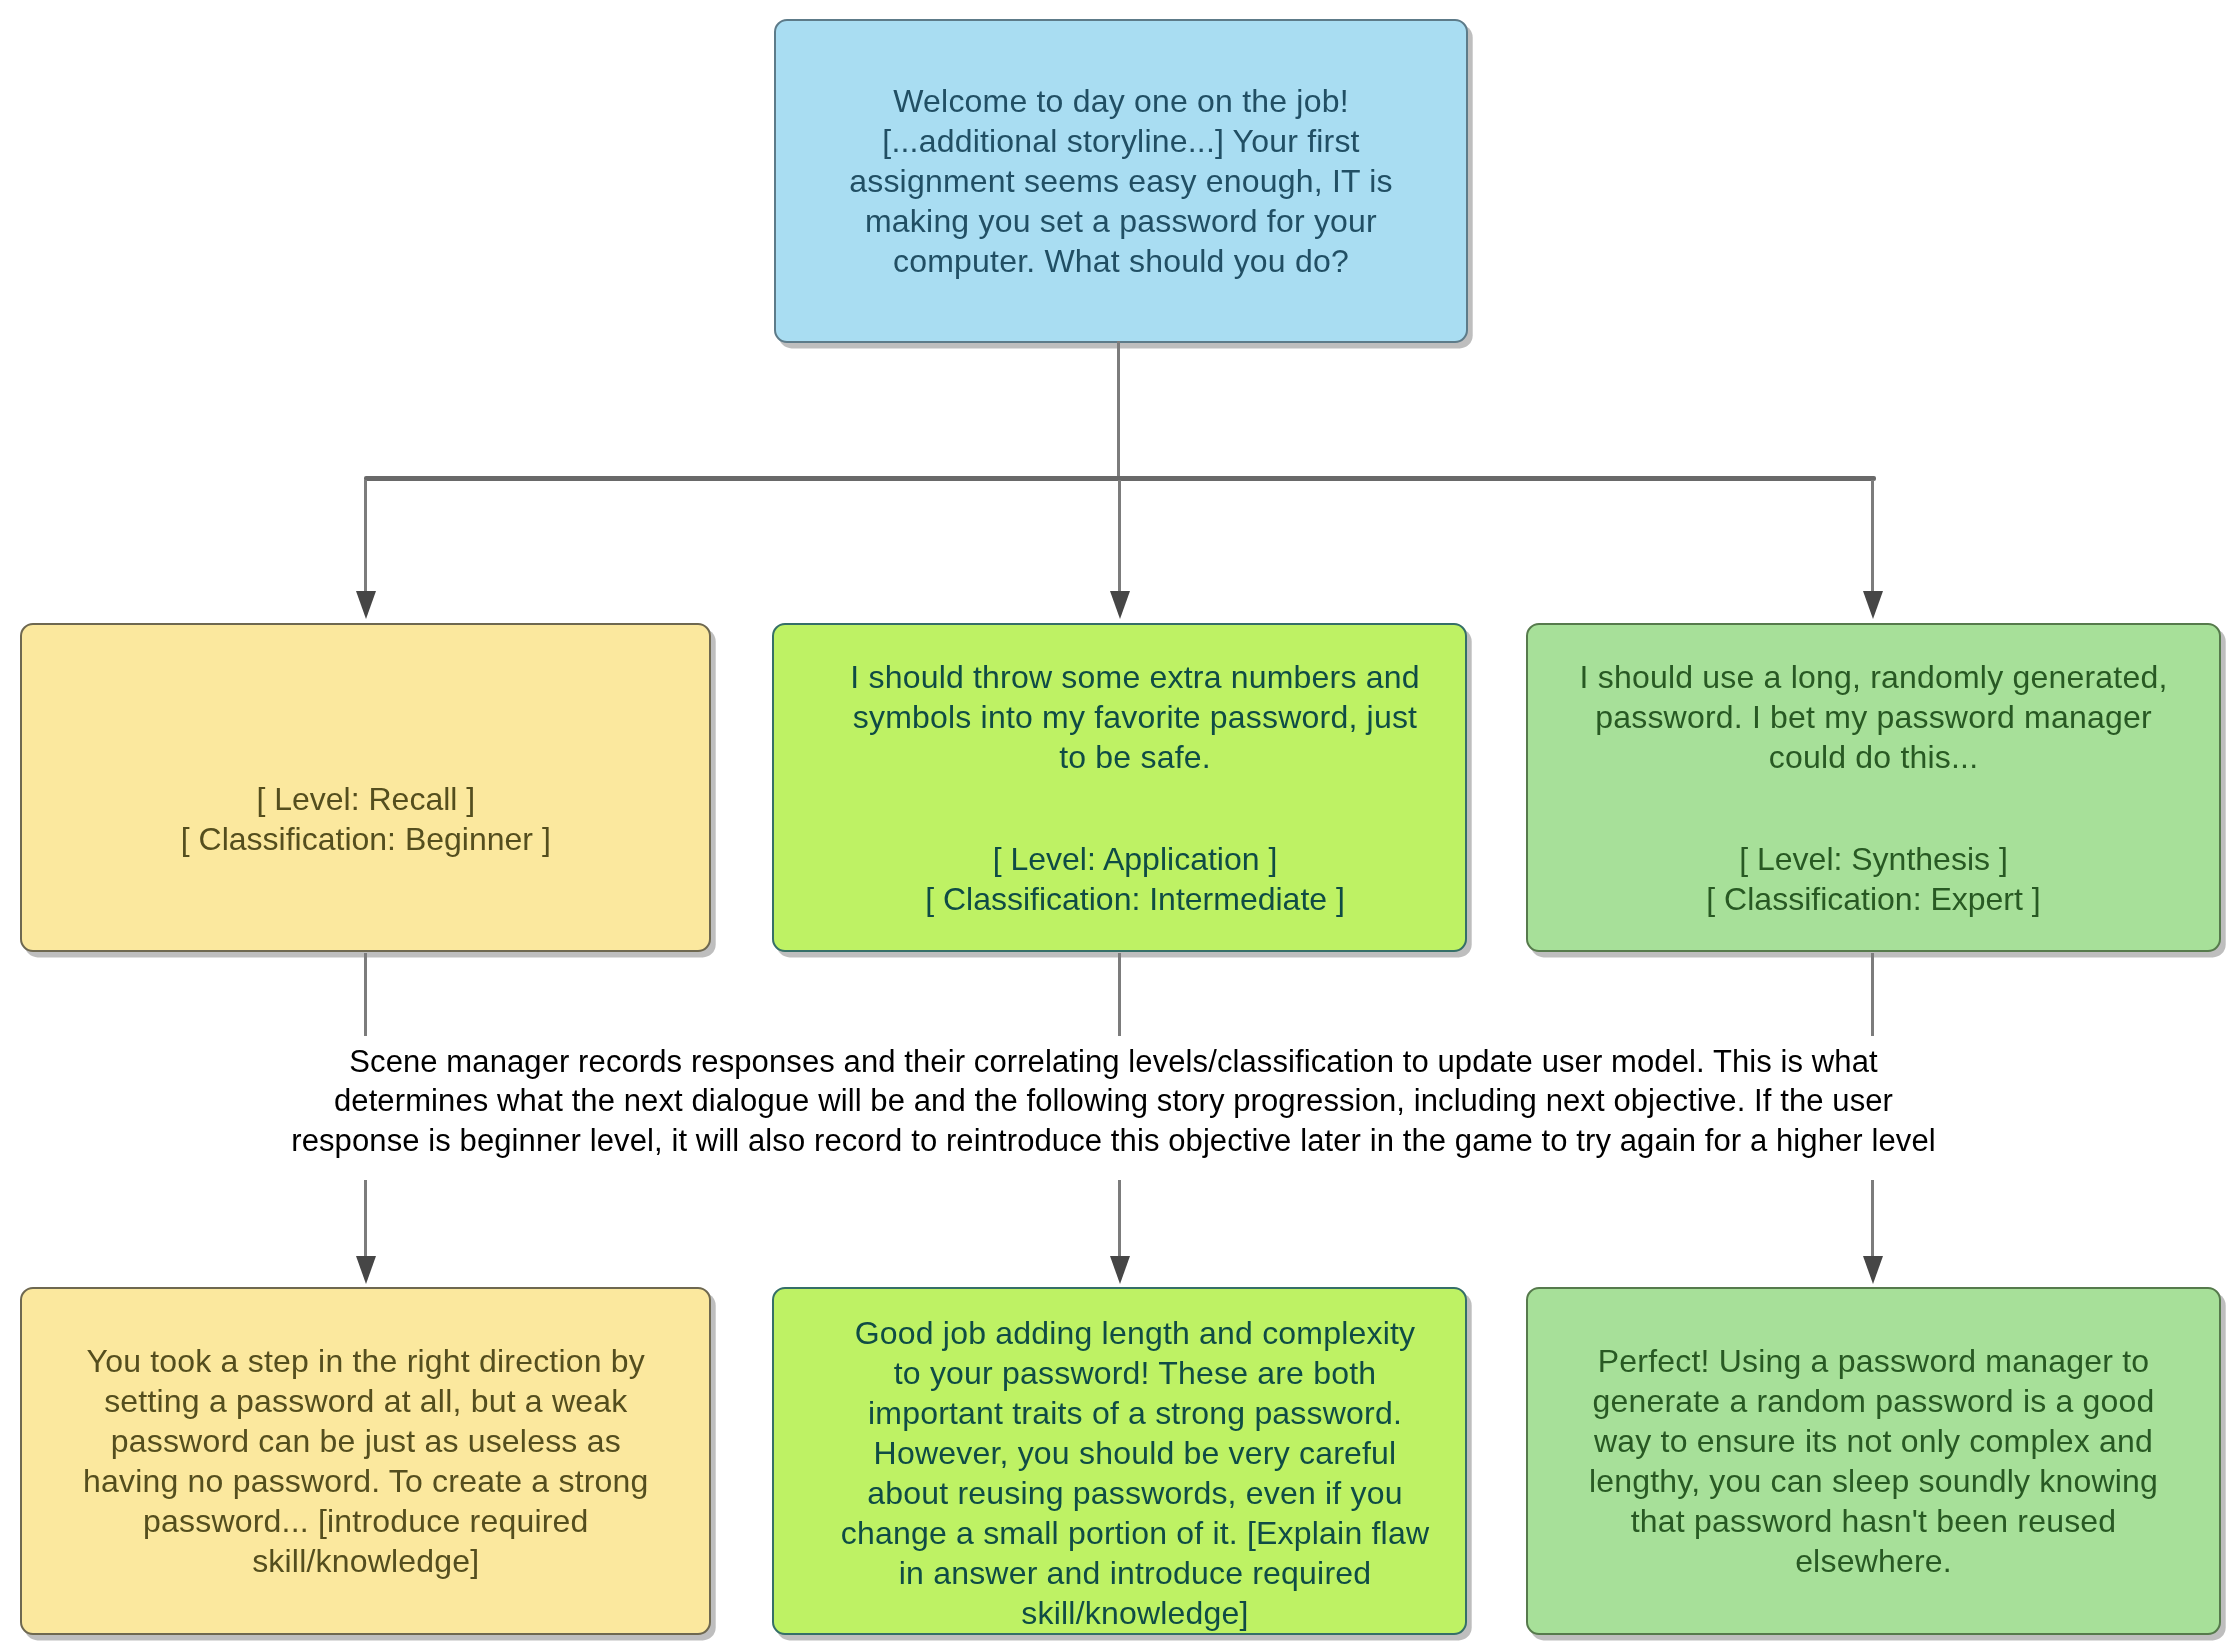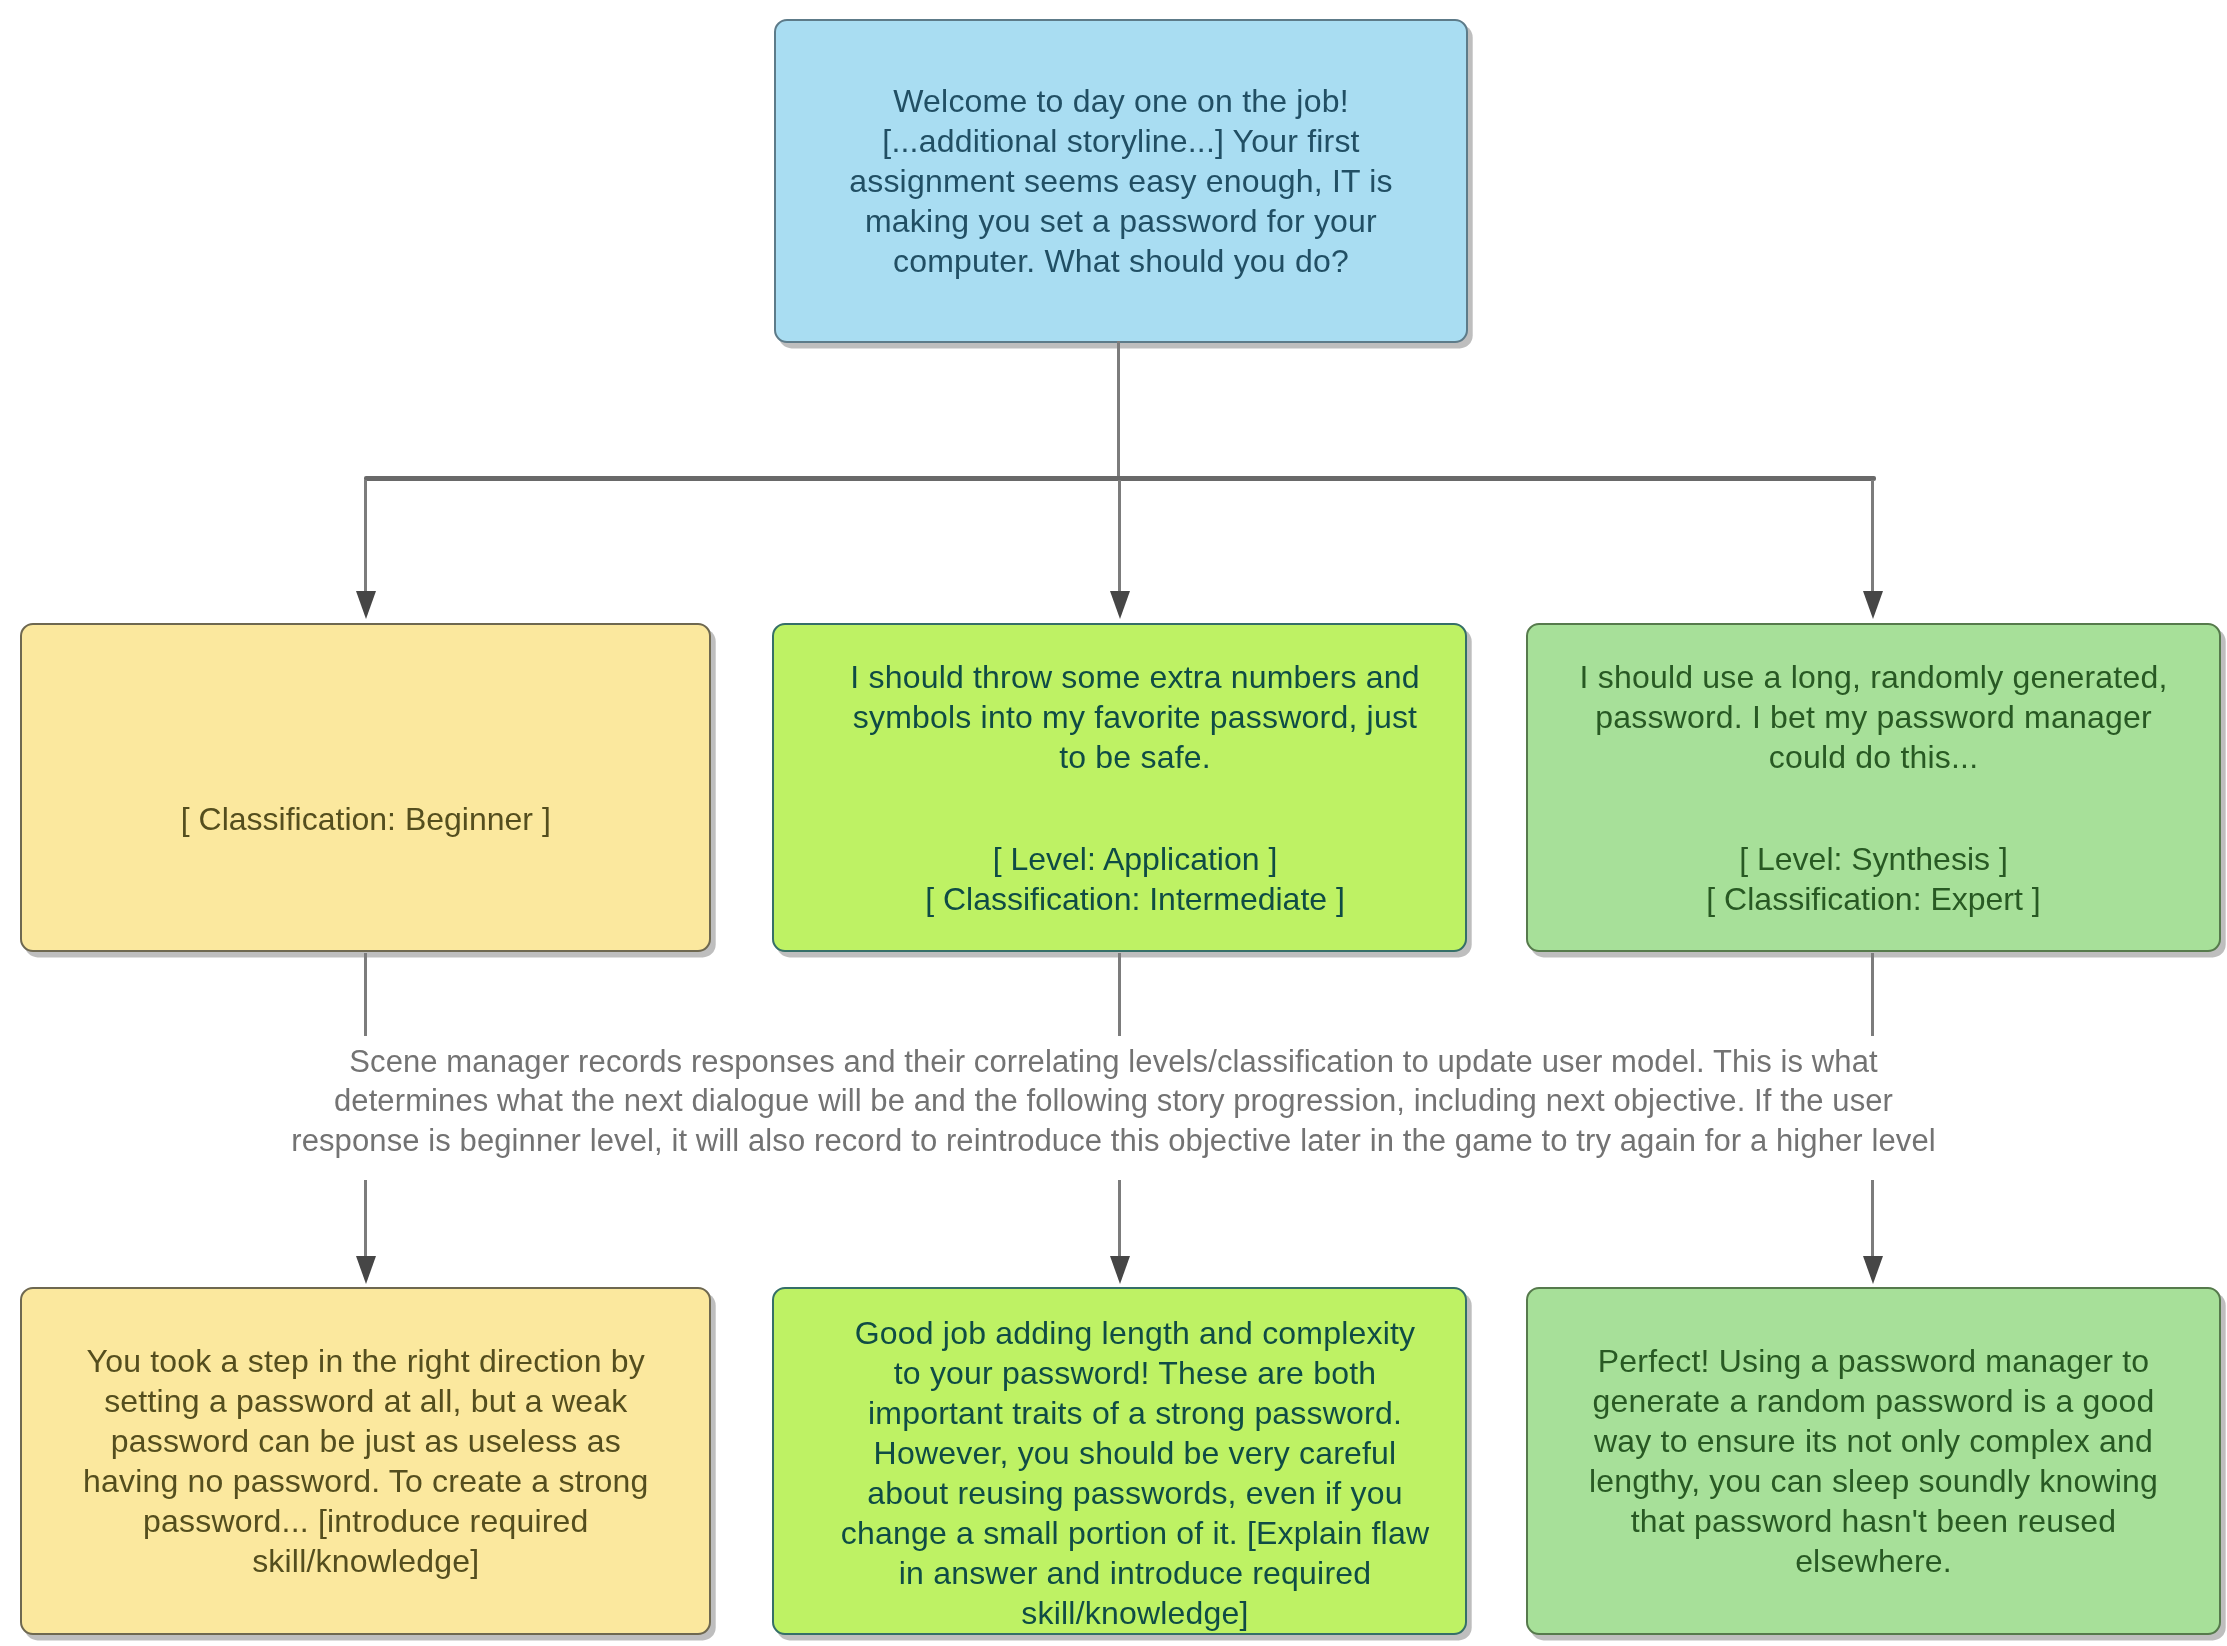--- a/index.html
+++ b/index.html
@@ -46,21 +46,21 @@
   .teal   { background: #bef264; border-color: #356f68; color: #0f4c45; padding-left: 31px; }
   .green  { background: #a7e099; border-color: #567a4c; color: #285923; }
 
   .note {
     position: absolute;
     left: 165px;
     top: 1042px;
     width: 1897px;
     font-size: 31px;
     line-height: 1.27;
-    color: #737373;
+    color: #000000;
     text-align: center;
     white-space: pre-line;
     letter-spacing: 0.1px;
   }
 
   .line {
     position: absolute;
     background: #7c7c7c;
   }
   .hbar {
@@ -97,20 +97,21 @@
   <div class="arrow-down" style="left:356px; top:591px;"></div>
 
   <div class="line" style="left:1118px; top:480px; width:3.4px; height:114px;"></div>
   <div class="arrow-down" style="left:1110px; top:591px;"></div>
 
   <div class="line" style="left:1871px; top:480px; width:3.4px; height:114px;"></div>
   <div class="arrow-down" style="left:1863px; top:591px;"></div>
 
   <div class="node yellow" style="left:20.3px; top:623px; width:691px; height:329px;">
     <div class="tags">
+      <div class="tag-line">[ Level: Recall ]</div>
       <div class="tag-line">[ Classification: Beginner ]</div>
     </div>
   </div>
 
   <div class="node teal" style="left:772px; top:623px; width:695px; height:329px;">
     <div class="node-body">I should throw some extra numbers and
 symbols into my favorite password, just
 to be safe.</div>
     <div class="tags">
       <div class="tag-line">[ Level: Application ]</div>

